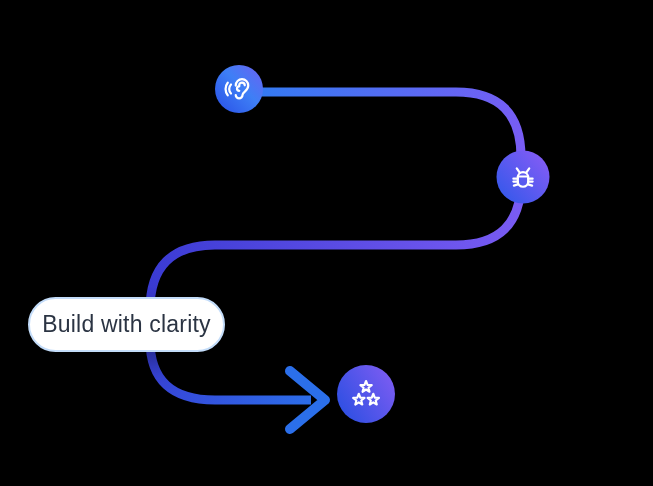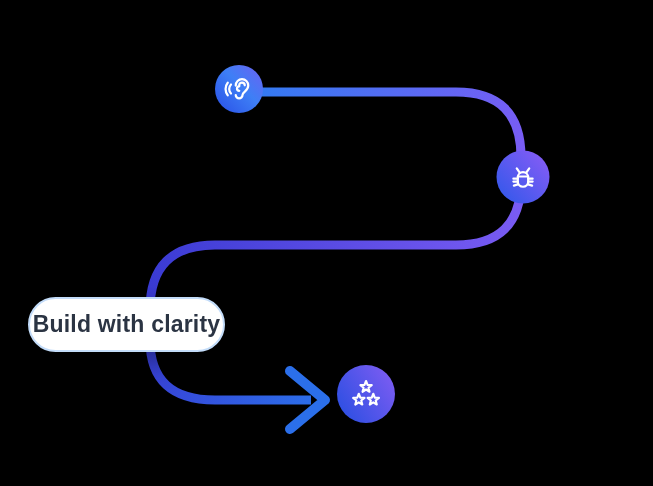--- a/index.html
+++ b/index.html
@@ -27,21 +27,21 @@
     width: 197px;
     height: 55px;
     box-sizing: border-box;
     background: #FFFFFF;
     border: 2px solid #C3DCF9;
     border-radius: 28px;
     display: flex;
     align-items: center;
     justify-content: center;
     font-size: 23px;
-    font-weight: 700;
+    font-weight: 400;
     letter-spacing: 0.2px;
     color: #2B3443;
     box-shadow: 0 10px 24px rgba(0,0,0,0.35);
   }
 </style>
 </head>
 <body>
 
 <div class="stage">
 

